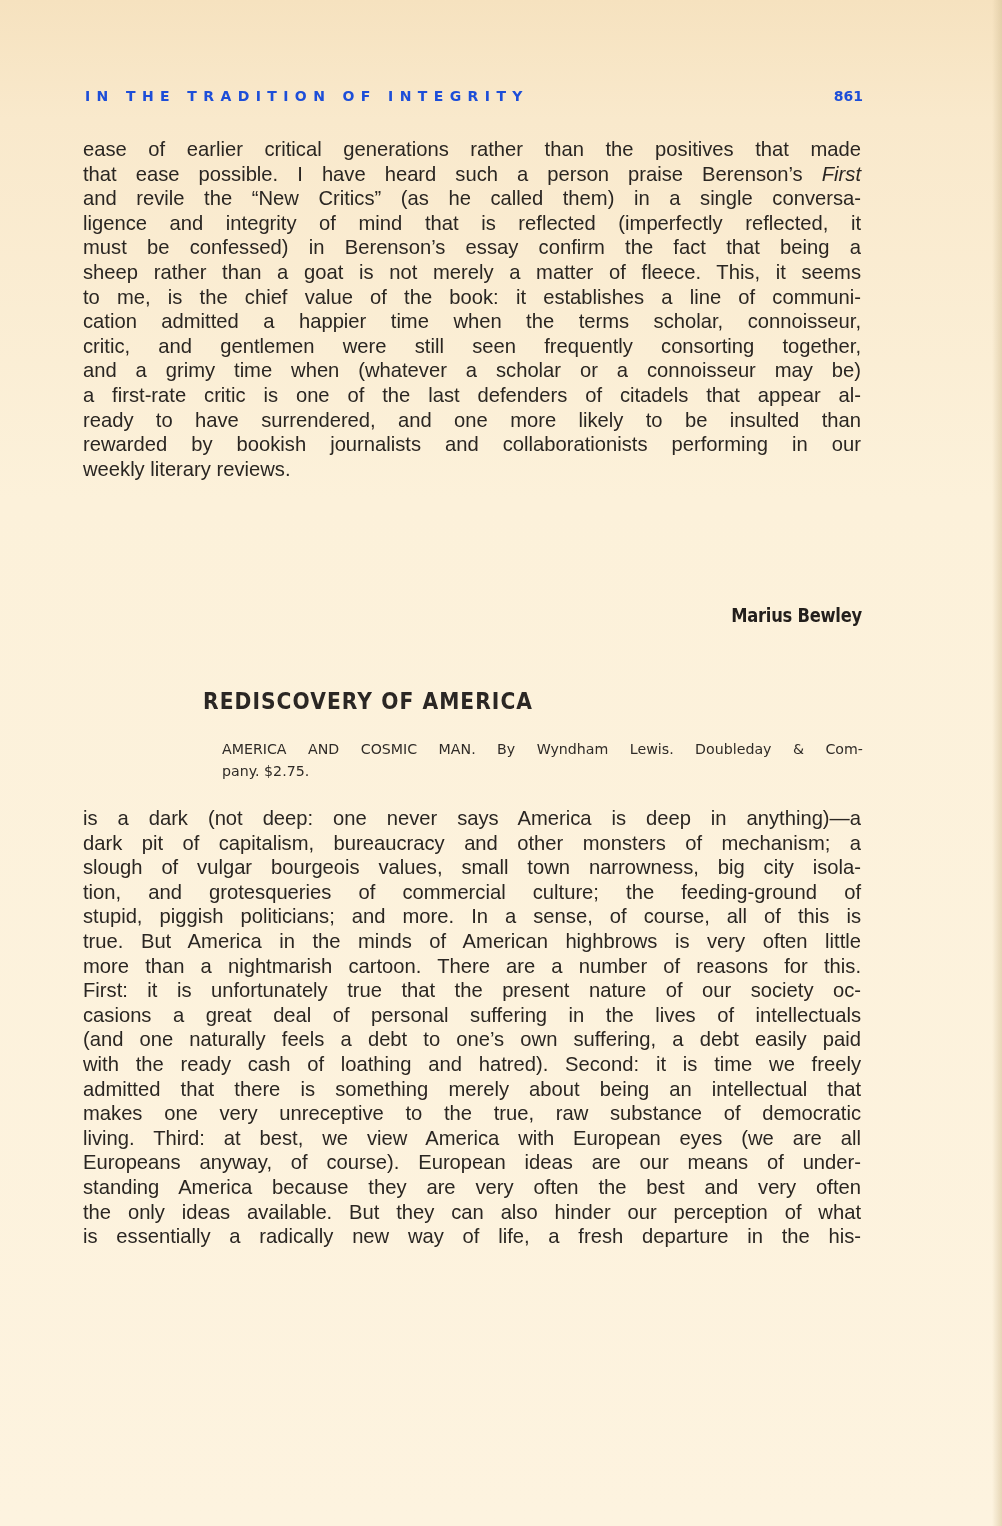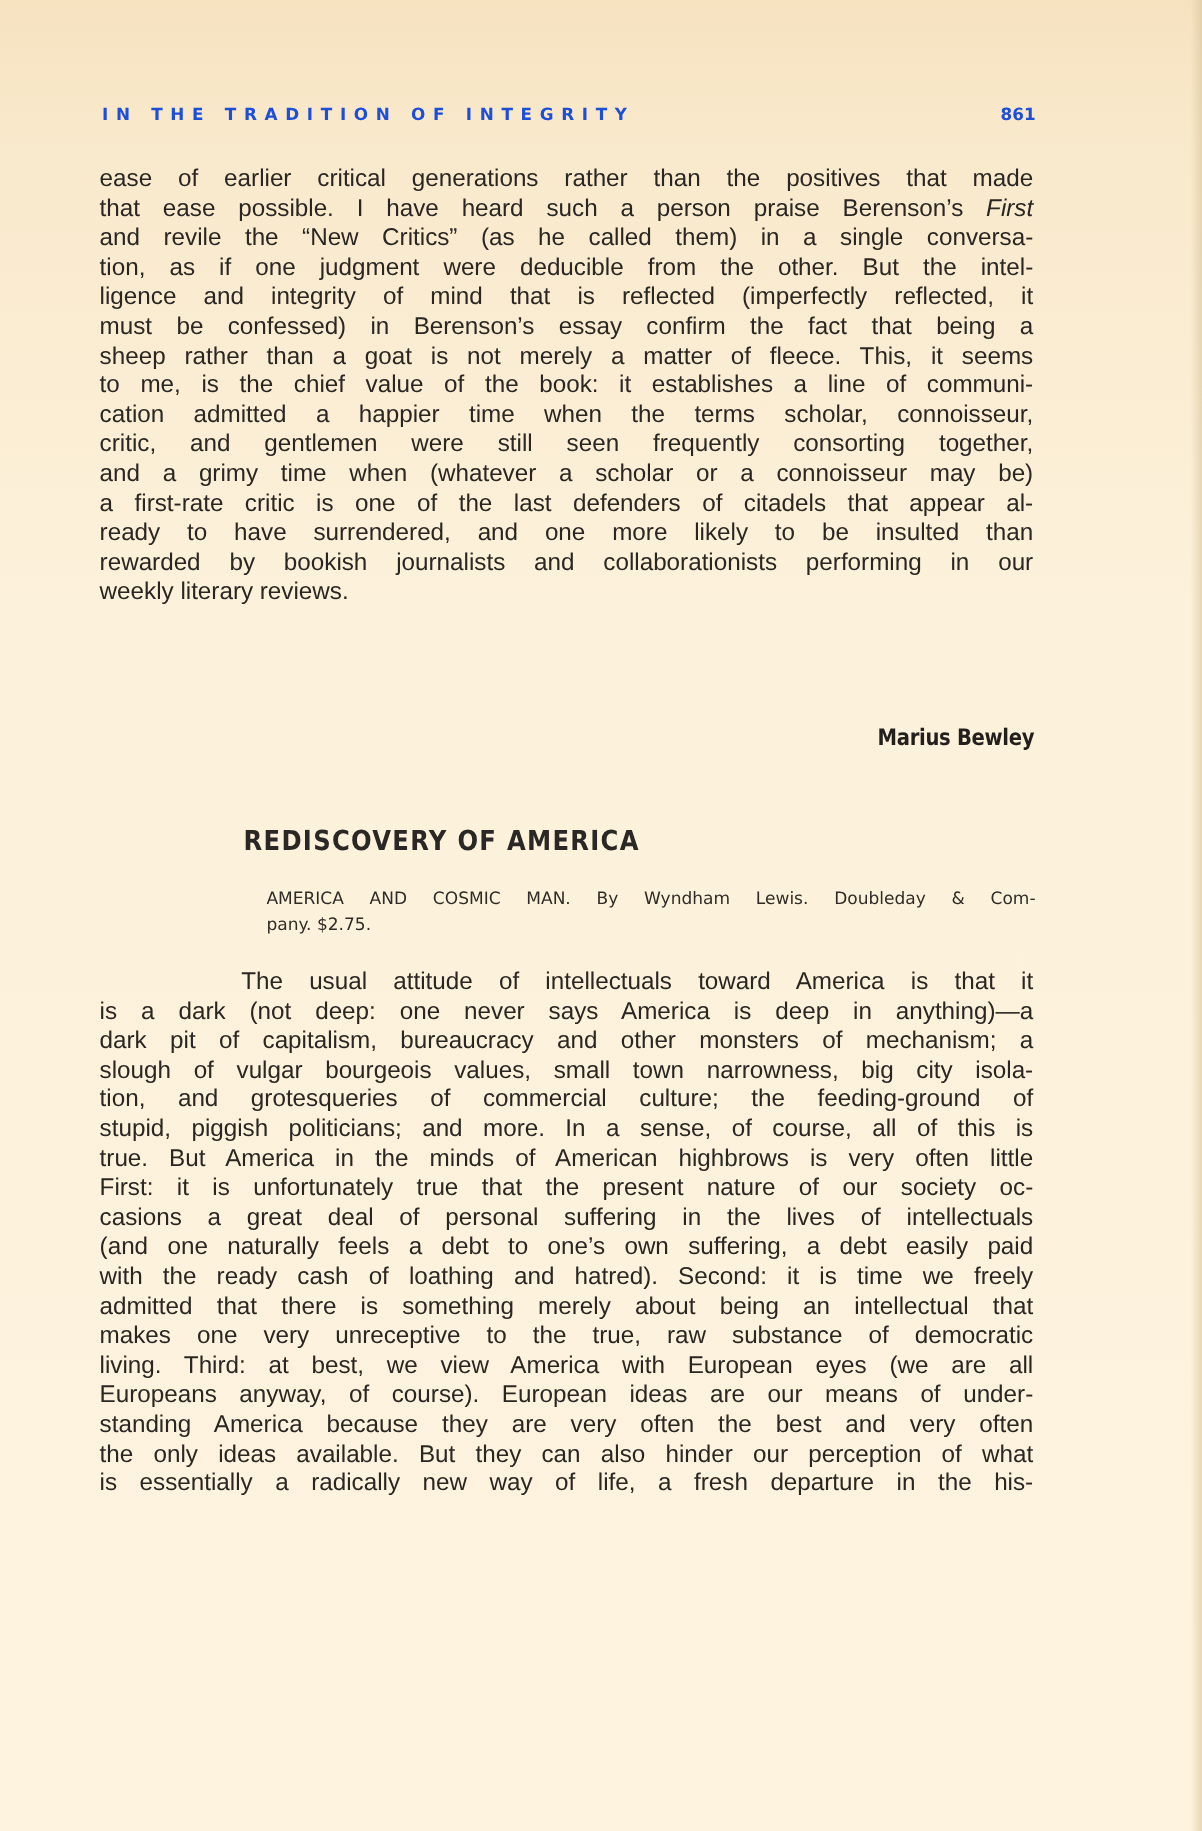--- a/index.html
+++ b/index.html
@@ -112,21 +112,20 @@
 
 <div class="running-head">
   <span class="title">IN THE TRADITION OF INTEGRITY</span>
   <span class="folio">861</span>
 </div>
 
 <div class="body-text" style="top:137px;">
   <span class="line">ease of earlier critical generations rather than the positives that made</span>
   <span class="line"><span>that ease possible. I have heard such a person praise Berenson’s </span><i>First</i></span>
   <span class="line">and revile the “New Critics” (as he called them) in a single conversa-</span>
-  <span class="line">tion, as if one judgment were deducible from the other. But the intel-</span>
   <span class="line">ligence and integrity of mind that is reflected (imperfectly reflected, it</span>
   <span class="line">must be confessed) in Berenson’s essay confirm the fact that being a</span>
   <span class="line">sheep rather than a goat is not merely a matter of fleece. This, it seems</span>
   <span class="line">to me, is the chief value of the book: it establishes a line of communi-</span>
   <span class="line">cation admitted a happier time when the terms scholar, connoisseur,</span>
   <span class="line">critic, and gentlemen were still seen frequently consorting together,</span>
   <span class="line">and a grimy time when (whatever a scholar or a connoisseur may be)</span>
   <span class="line">a first-rate critic is one of the last defenders of citadels that appear al-</span>
   <span class="line">ready to have surrendered, and one more likely to be insulted than</span>
   <span class="line">rewarded by bookish journalists and collaborationists performing in our</span>
@@ -136,27 +135,27 @@
 <div class="signature">Marius Bewley</div>
 
 <div class="section-title">REDISCOVERY OF AMERICA</div>
 
 <div class="book-citation">
   <span class="line">AMERICA AND COSMIC MAN. By Wyndham Lewis. Doubleday &amp; Com-</span>
   <span class="line last">pany. $2.75.</span>
 </div>
 
 <div class="body-text" style="top:806px;">
-  <span class="line indent">The usual attitude of intellectuals toward America is that it</span>
   <span class="line">is a dark (not deep: one never says America is deep in anything)—a</span>
   <span class="line">dark pit of capitalism, bureaucracy and other monsters of mechanism; a</span>
   <span class="line">slough of vulgar bourgeois values, small town narrowness, big city isola-</span>
   <span class="line">tion, and grotesqueries of commercial culture; the feeding-ground of</span>
   <span class="line">stupid, piggish politicians; and more. In a sense, of course, all of this is</span>
   <span class="line">true. But America in the minds of American highbrows is very often little</span>
+  <span class="line">more than a nightmarish cartoon. There are a number of reasons for this.</span>
   <span class="line">First: it is unfortunately true that the present nature of our society oc-</span>
   <span class="line">casions a great deal of personal suffering in the lives of intellectuals</span>
   <span class="line">(and one naturally feels a debt to one’s own suffering, a debt easily paid</span>
   <span class="line">with the ready cash of loathing and hatred). Second: it is time we freely</span>
   <span class="line">admitted that there is something merely about being an intellectual that</span>
   <span class="line">makes one very unreceptive to the true, raw substance of democratic</span>
   <span class="line">living. Third: at best, we view America with European eyes (we are all</span>
   <span class="line">Europeans anyway, of course). European ideas are our means of under-</span>
   <span class="line">standing America because they are very often the best and very often</span>
   <span class="line">the only ideas available. But they can also hinder our perception of what</span>

